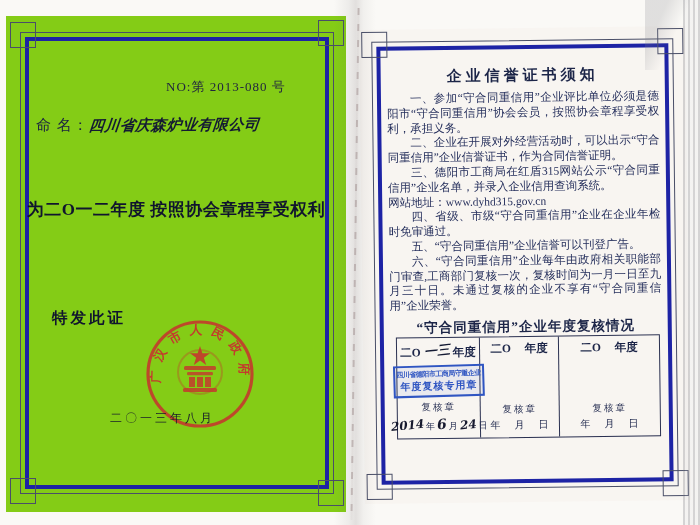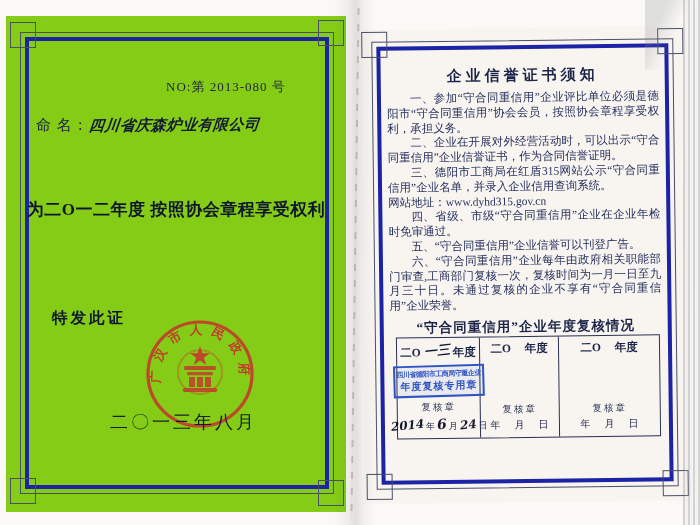--- a/index.html
+++ b/index.html
@@ -26,21 +26,21 @@
   .page-right .c-bl { left:2px;  bottom:4px; } .page-right .c-br { right:2px; bottom:4px; }
 
   
   .serial { position:absolute; left:160px; top:62px; font-size:13px; color:#22263f; letter-spacing:1px; }
   .name-line { position:absolute; left:30px; top:100px; font-size:15px; color:#1a2142; }
   .name-label { font-weight:normal; letter-spacing:1px; }
   .hand { font-family:"DejaVu Serif", serif; font-style:italic; font-weight:bold; color:#141a33; }
   .company { display:inline-block; transform:skewX(-6deg) rotate(-0.5deg); font-size:15px; letter-spacing:0.5px; }
   .award { position:absolute; left:20px; top:182px; width:300px; text-align:center; font-size:17px; font-weight:bold; color:#10152e; letter-spacing:0.5px; white-space:nowrap; }
   .issue { position:absolute; left:46px; top:292px; font-size:15.5px; font-weight:bold; color:#10152e; letter-spacing:3px; }
-  .left-date { position:absolute; left:104px; top:394px; font-size:18px; color:#181b2b; letter-spacing:3px; z-index:3;text-align:right; }
+  .left-date { position:absolute; left:104px; top:394px; font-size:12px; color:#181b2b; letter-spacing:3px; z-index:3;text-align:right; }
   .gov-seal { position:absolute; left:136px; top:300px; width:116px; height:116px; z-index:2; opacity:0.93; }
 
   
   .notice-title { position:absolute; left:0; top:38px; width:100%; text-align:center; font-size:15px; font-weight:bold; letter-spacing:4px; color:#1c2548; }
   .notice-body { position:absolute; left:27px; top:62px; width:272px; color:#252f5c; font-size:11.5px; line-height:14.8px; text-align:justify; }
   .notice-body p { text-indent:2em; }
   .notice-body p.noindent { text-indent:0; }
   .review-title { position:absolute; left:0; top:290px; width:100%; text-align:center; font-size:13.5px; font-weight:bold; color:#1c2548; letter-spacing:1px; }
   .review-table { position:absolute; left:33px; top:308px; width:264px; height:102px; display:flex; border:1.5px solid #2a3050; }
   .cell { display:flex; flex-direction:column; align-items:center; justify-content:space-between; padding:4px 2px 5px 2px; }

